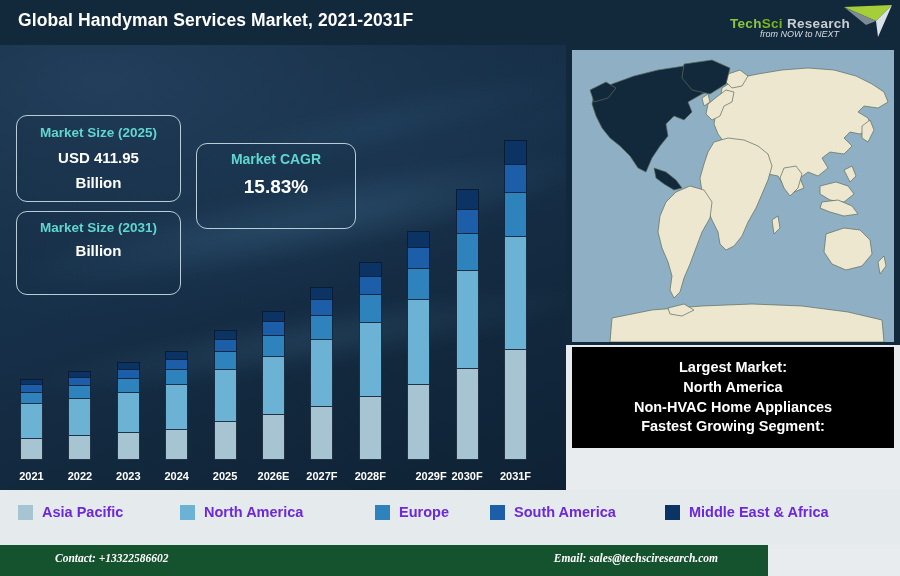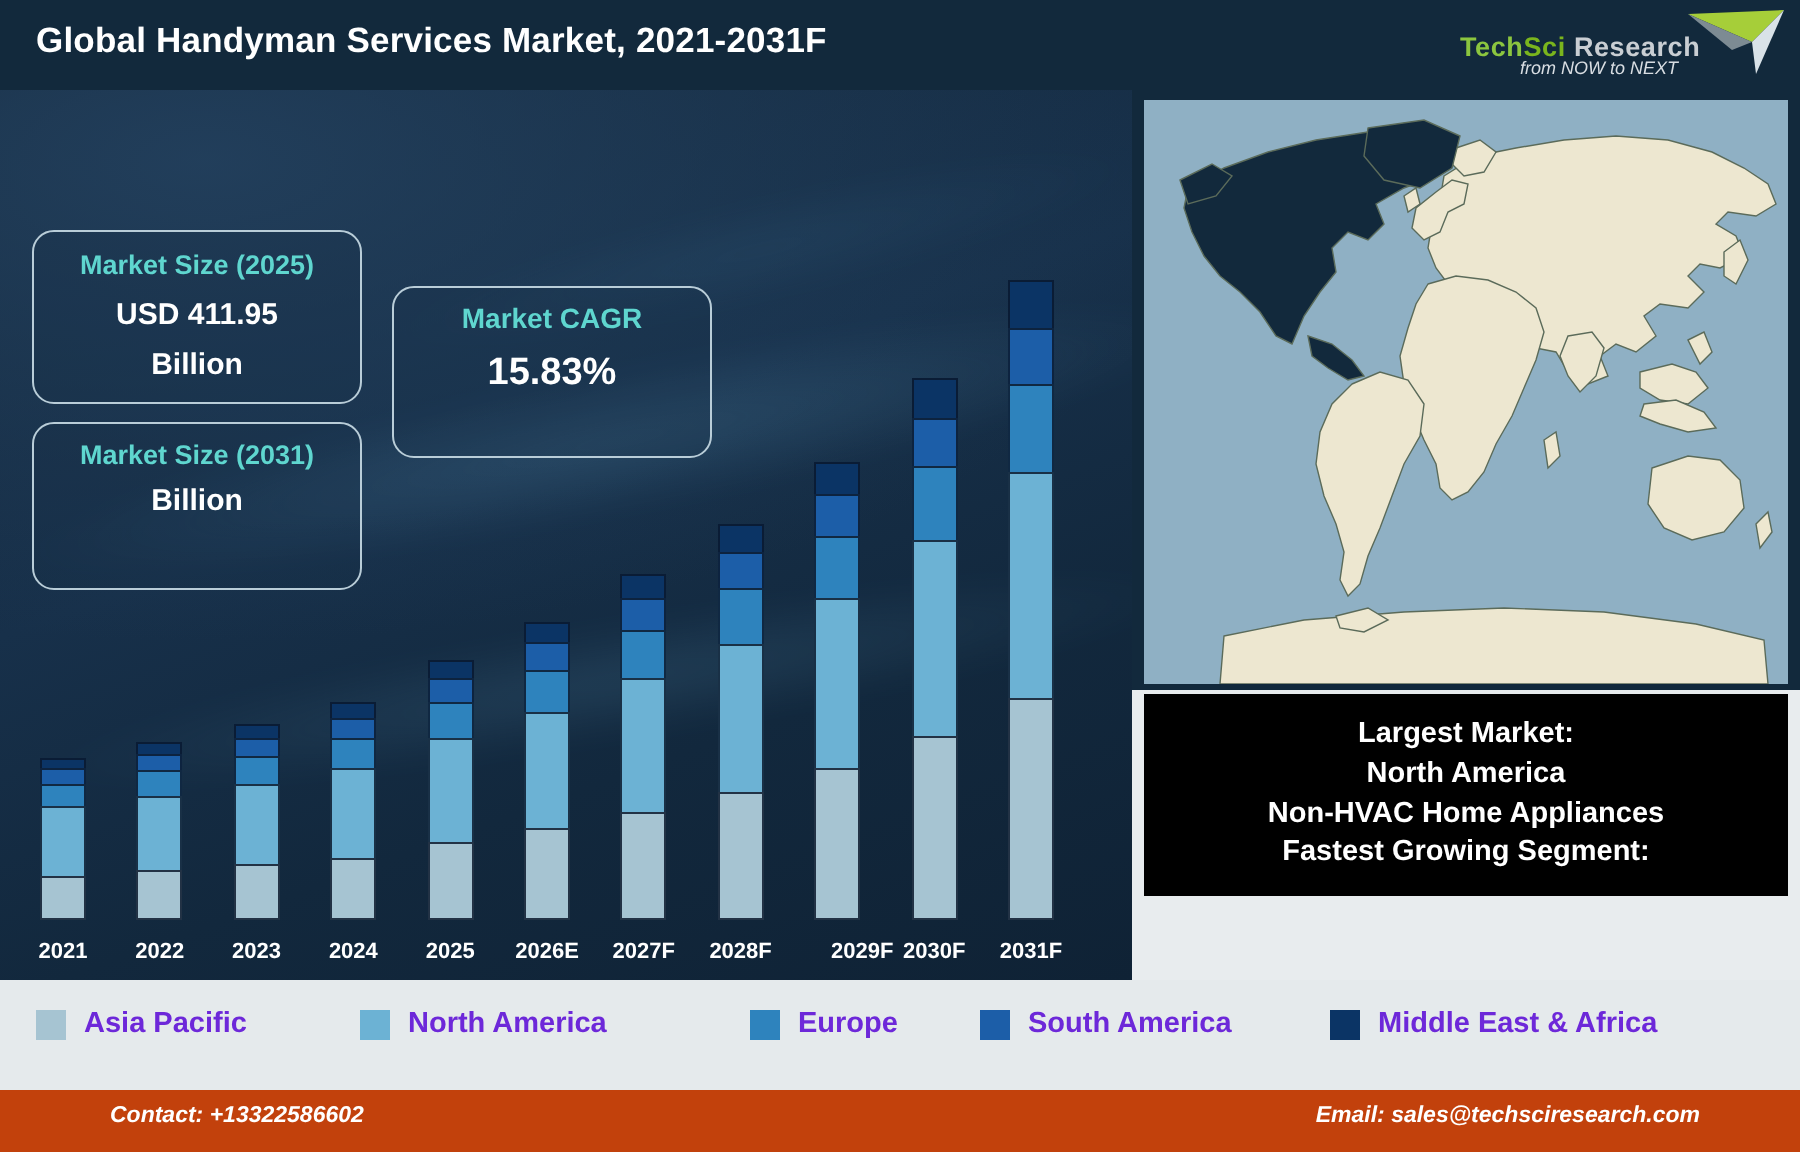--- a/index.html
+++ b/index.html
@@ -77,22 +77,22 @@
   .fact-box div{font-size:14.5px;font-weight:bold;line-height:1.36;}
 
   
   .legend{position:absolute;left:0;top:490px;width:900px;height:55px;
           background:#e5eaec;}
   .lg{position:absolute;top:14px;display:flex;align-items:center;}
   .sw{width:15px;height:15px;margin-right:9px;}
   .lgt{font-size:14.5px;font-weight:bold;color:#6d28d9;white-space:nowrap;}
 
   
-  .footer{position:absolute;left:0;top:545px;width:900px;height:31px;
-          background:#c2410c;}
+  .footer{position:absolute;left:0;top:545px;width:768px;height:31px;
+          background:#14532d;font-family:Liberation Serif, serif;}
   .fleft{position:absolute;left:55px;top:7px;font-size:11.5px;font-style:italic;
          font-weight:bold;color:#fff;}
   .fright{position:absolute;right:50px;top:7px;font-size:11.5px;font-style:italic;
           font-weight:bold;color:#fff;}
 </style>
 </head>
 <body>
 
 <div id="root">
 

